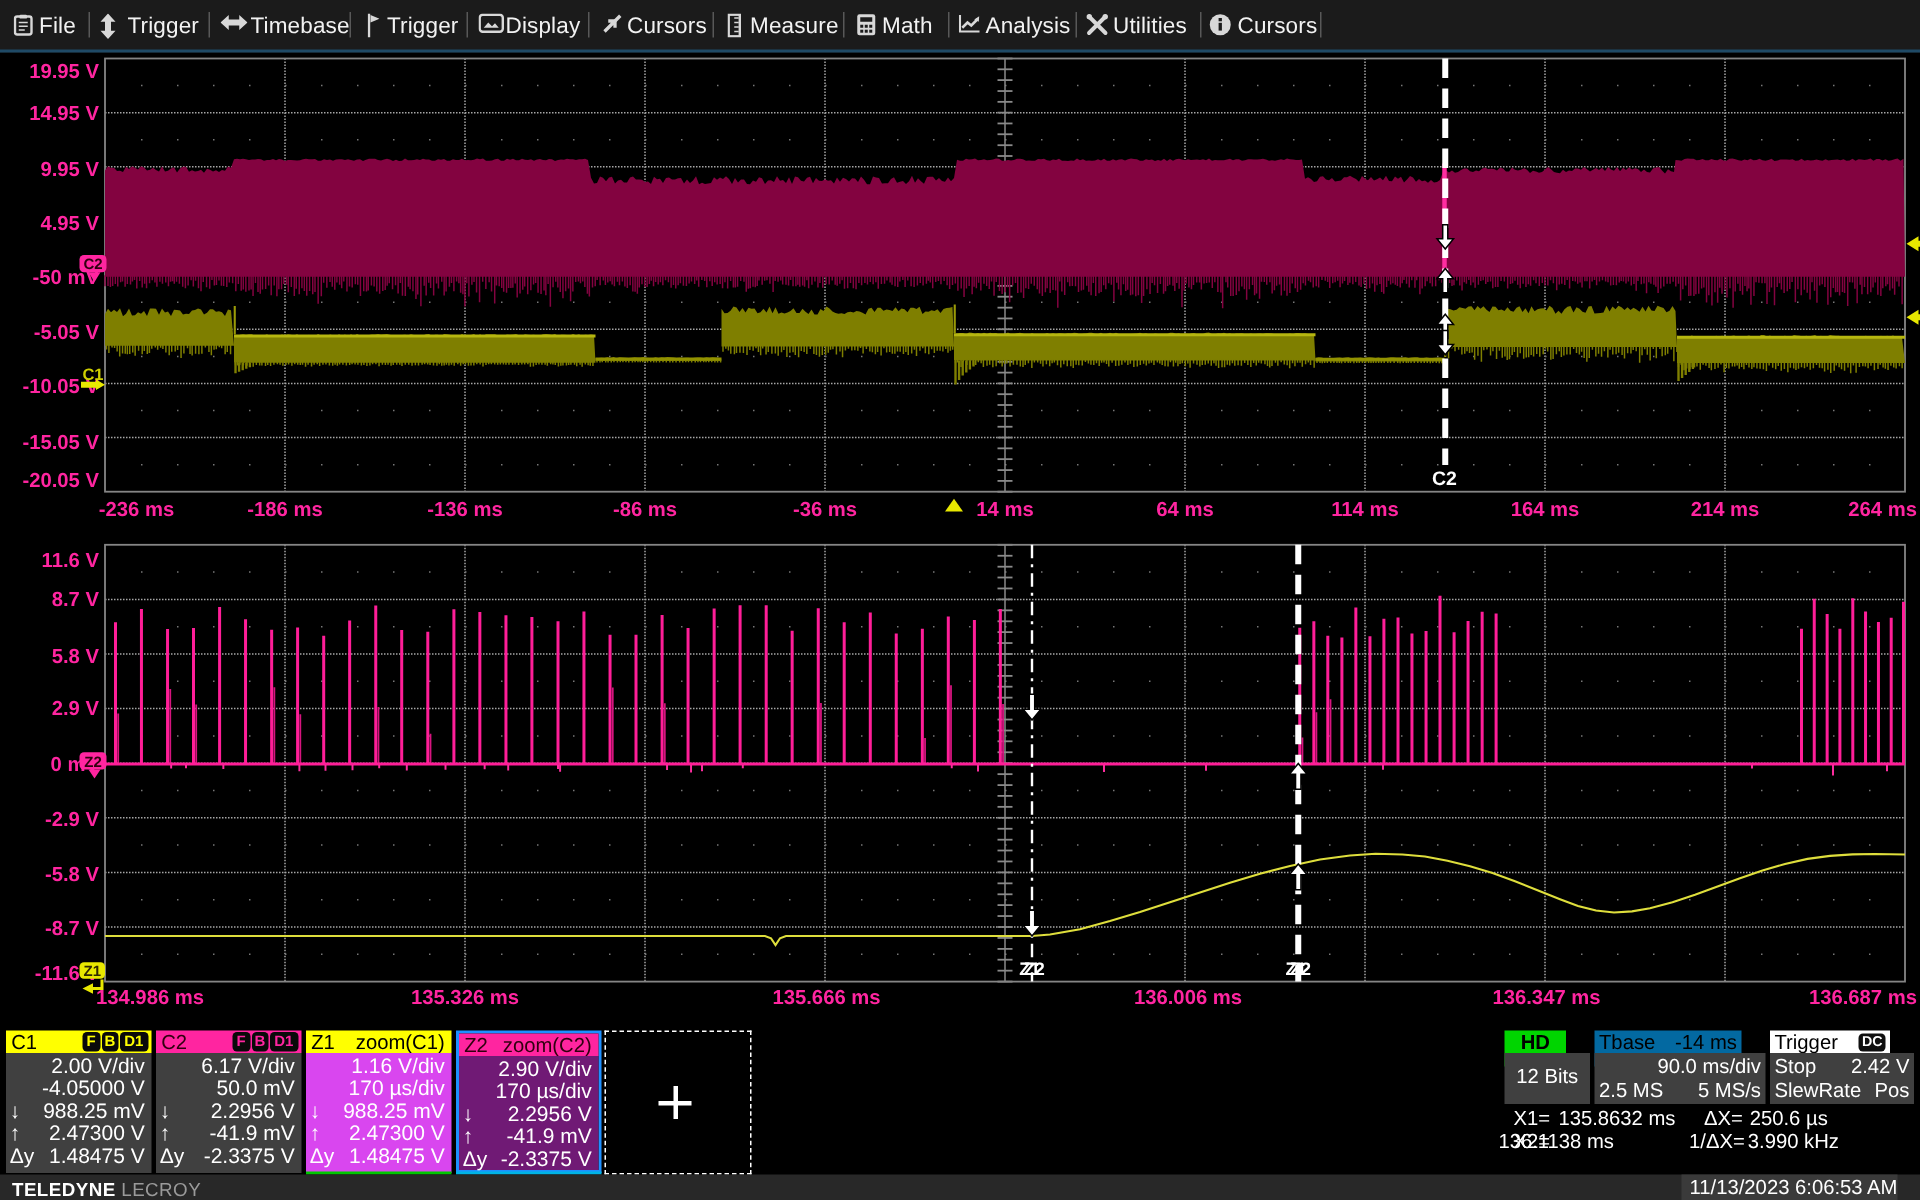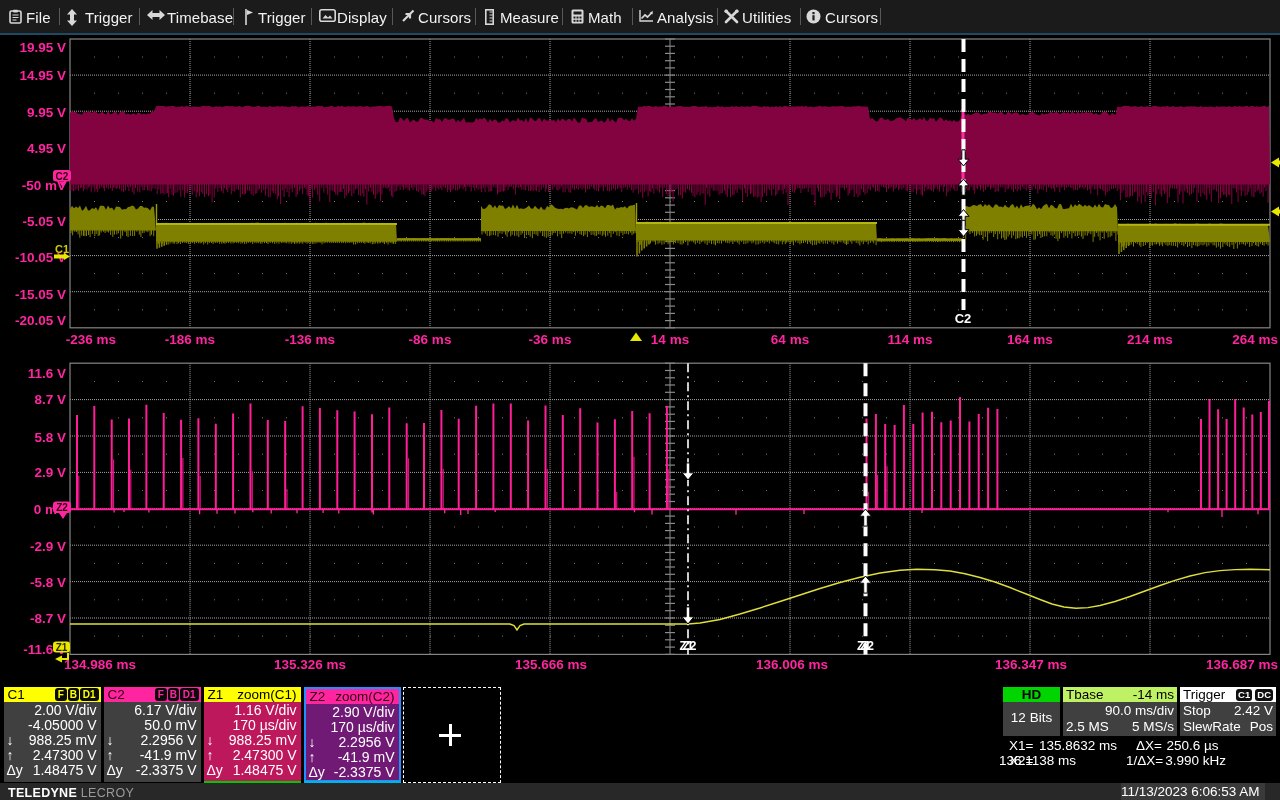--- a/index.html
+++ b/index.html
@@ -17,30 +17,30 @@
 .bdg:nth-of-type(2){right:34px}
 .bdg:nth-of-type(3){right:21.5px}
 .bdg:nth-of-type(4){right:2px;width:18.5px}
 .dbody{position:absolute;top:15px;left:0;right:0;bottom:0;color:#fff;font-size:14px}
 .drow{position:relative;height:14.55px;line-height:14.55px;margin-top:0.5px}
 .dsym{position:absolute;left:3px}
 .dval{position:absolute;right:4px}
 #addbox{position:absolute;left:403px;top:687px;width:96px;height:94px;border:1.5px dashed #fff;background:#000}
 #plus{position:absolute;left:35px;top:36px;width:22px;height:22px}#plus:before{content:"";position:absolute;left:9.5px;top:0;width:3px;height:22px;background:#fff}#plus:after{content:"";position:absolute;left:0;top:9.5px;width:22px;height:3px;background:#fff}
 .rbox{position:absolute;top:687px;height:48.5px}
-.rhdr{position:absolute;top:0;left:0;right:0;height:24px;font-size:13.5px;line-height:15px;padding:0 3px;box-sizing:border-box}
+.rhdr{position:absolute;top:0;left:0;right:16px;height:24px;font-size:13.5px;line-height:15px;padding:0 3px;box-sizing:border-box}
 .rbody{position:absolute;top:15px;left:0;right:0;bottom:0;background:#404040;color:#fff;font-size:13.5px;padding:0 3px}
 .rrow{position:relative;height:16px;line-height:17px;overflow:hidden}
 .tbdg{float:right;margin-left:3px;margin-top:1.5px;height:12px;padding:0 2px;background:#101010;border-radius:3px;
 color:#fff;font-size:9.5px;font-weight:bold;line-height:12px}
 .xrow{position:absolute;left:0;top:0;width:1280px;height:15px;color:#fff;font-size:13.5px}
 .xrow span{position:absolute;white-space:nowrap}
 #botbar{position:absolute;top:783px;left:0;width:1280px;height:17px;background:#282828;color:#fff}
 #brand{position:absolute;left:8px;top:2.5px;font-size:12.5px;letter-spacing:0.3px}
-#datebox{position:absolute;right:15px;top:0px;width:144px;height:17px;background:#3a3a3a;font-size:13.5px;text-align:left;line-height:17px;white-space:nowrap}
+#datebox{position:absolute;right:15px;top:0px;width:144px;height:17px;background:#3a3a3a;font-size:13.5px;text-align:right;line-height:17px;white-space:nowrap}
 </style></head>
 <body>
 <div id="wrap">
 <svg width="1280" height="800" viewBox="0 0 1280 800" font-family="Liberation Sans, sans-serif" style="position:absolute;top:0;left:0">
       <line x1="70" y1="75.1" x2="1270" y2="75.1" stroke="#a6a6a6" stroke-width="1" stroke-dasharray="1 1"></line>
       <line x1="70" y1="111.2" x2="1270" y2="111.2" stroke="#a6a6a6" stroke-width="1" stroke-dasharray="1 1"></line>
       <line x1="70" y1="147.3" x2="1270" y2="147.3" stroke="#a6a6a6" stroke-width="1" stroke-dasharray="1 1"></line>
       <line x1="70" y1="183.4" x2="1270" y2="183.4" stroke="#a6a6a6" stroke-width="1" stroke-dasharray="1 1"></line>
       <line x1="70" y1="219.5" x2="1270" y2="219.5" stroke="#a6a6a6" stroke-width="1" stroke-dasharray="1 1"></line>
       <line x1="70" y1="255.6" x2="1270" y2="255.6" stroke="#a6a6a6" stroke-width="1" stroke-dasharray="1 1"></line>
@@ -425,21 +425,21 @@
           <span class="dsym">Δy</span>
           <span class="dval">-2.3375 V</span>
         </div>
       </div>
     </div>
     <div class="dbox" style="left:203.5px;">
       <div class="dhdr" style="background:#ffff00;color:#000">
         <span class="dtitle">Z1</span>
         <span class="dtitle2">zoom(C1)</span>
       </div>
-      <div class="dbody" style="background:#be185d">
+      <div class="dbody" style="background:#d946ef">
         <div class="drow">
           <span class="dsym"></span>
           <span class="dval">1.16 V/div</span>
         </div>
         <div class="drow">
           <span class="dsym"></span>
           <span class="dval">170 µs/div</span>
         </div>
         <div class="drow">
           <span class="dsym">↓</span>
@@ -488,21 +488,21 @@
 <div id="addbox">
       <span id="plus"></span>
     </div>
 <div class="rbox" style="left:1003px;width:57px">
       <div class="rhdr" style="background:#00d500;color:#000;text-align:center;font-weight:bold">HD</div>
       <div class="rbody">
         <div style="text-align:center;padding-top:8px">12 Bits</div>
       </div>
     </div>
     <div class="rbox" style="left:1063px;width:114px">
-      <div class="rhdr" style="background:#bef264;color:#000">
+      <div class="rhdr" style="background:#0369a1;color:#000">
         <span style="float:left">Tbase</span>
         <span style="float:right">-14 ms</span>
       </div>
       <div class="rbody">
         <div class="rrow">
           <span style="float:right">90.0 ms/div</span>
         </div>
         <div class="rrow">
           <span style="float:left">2.5 MS</span>
           <span style="float:right">5 MS/s</span>

